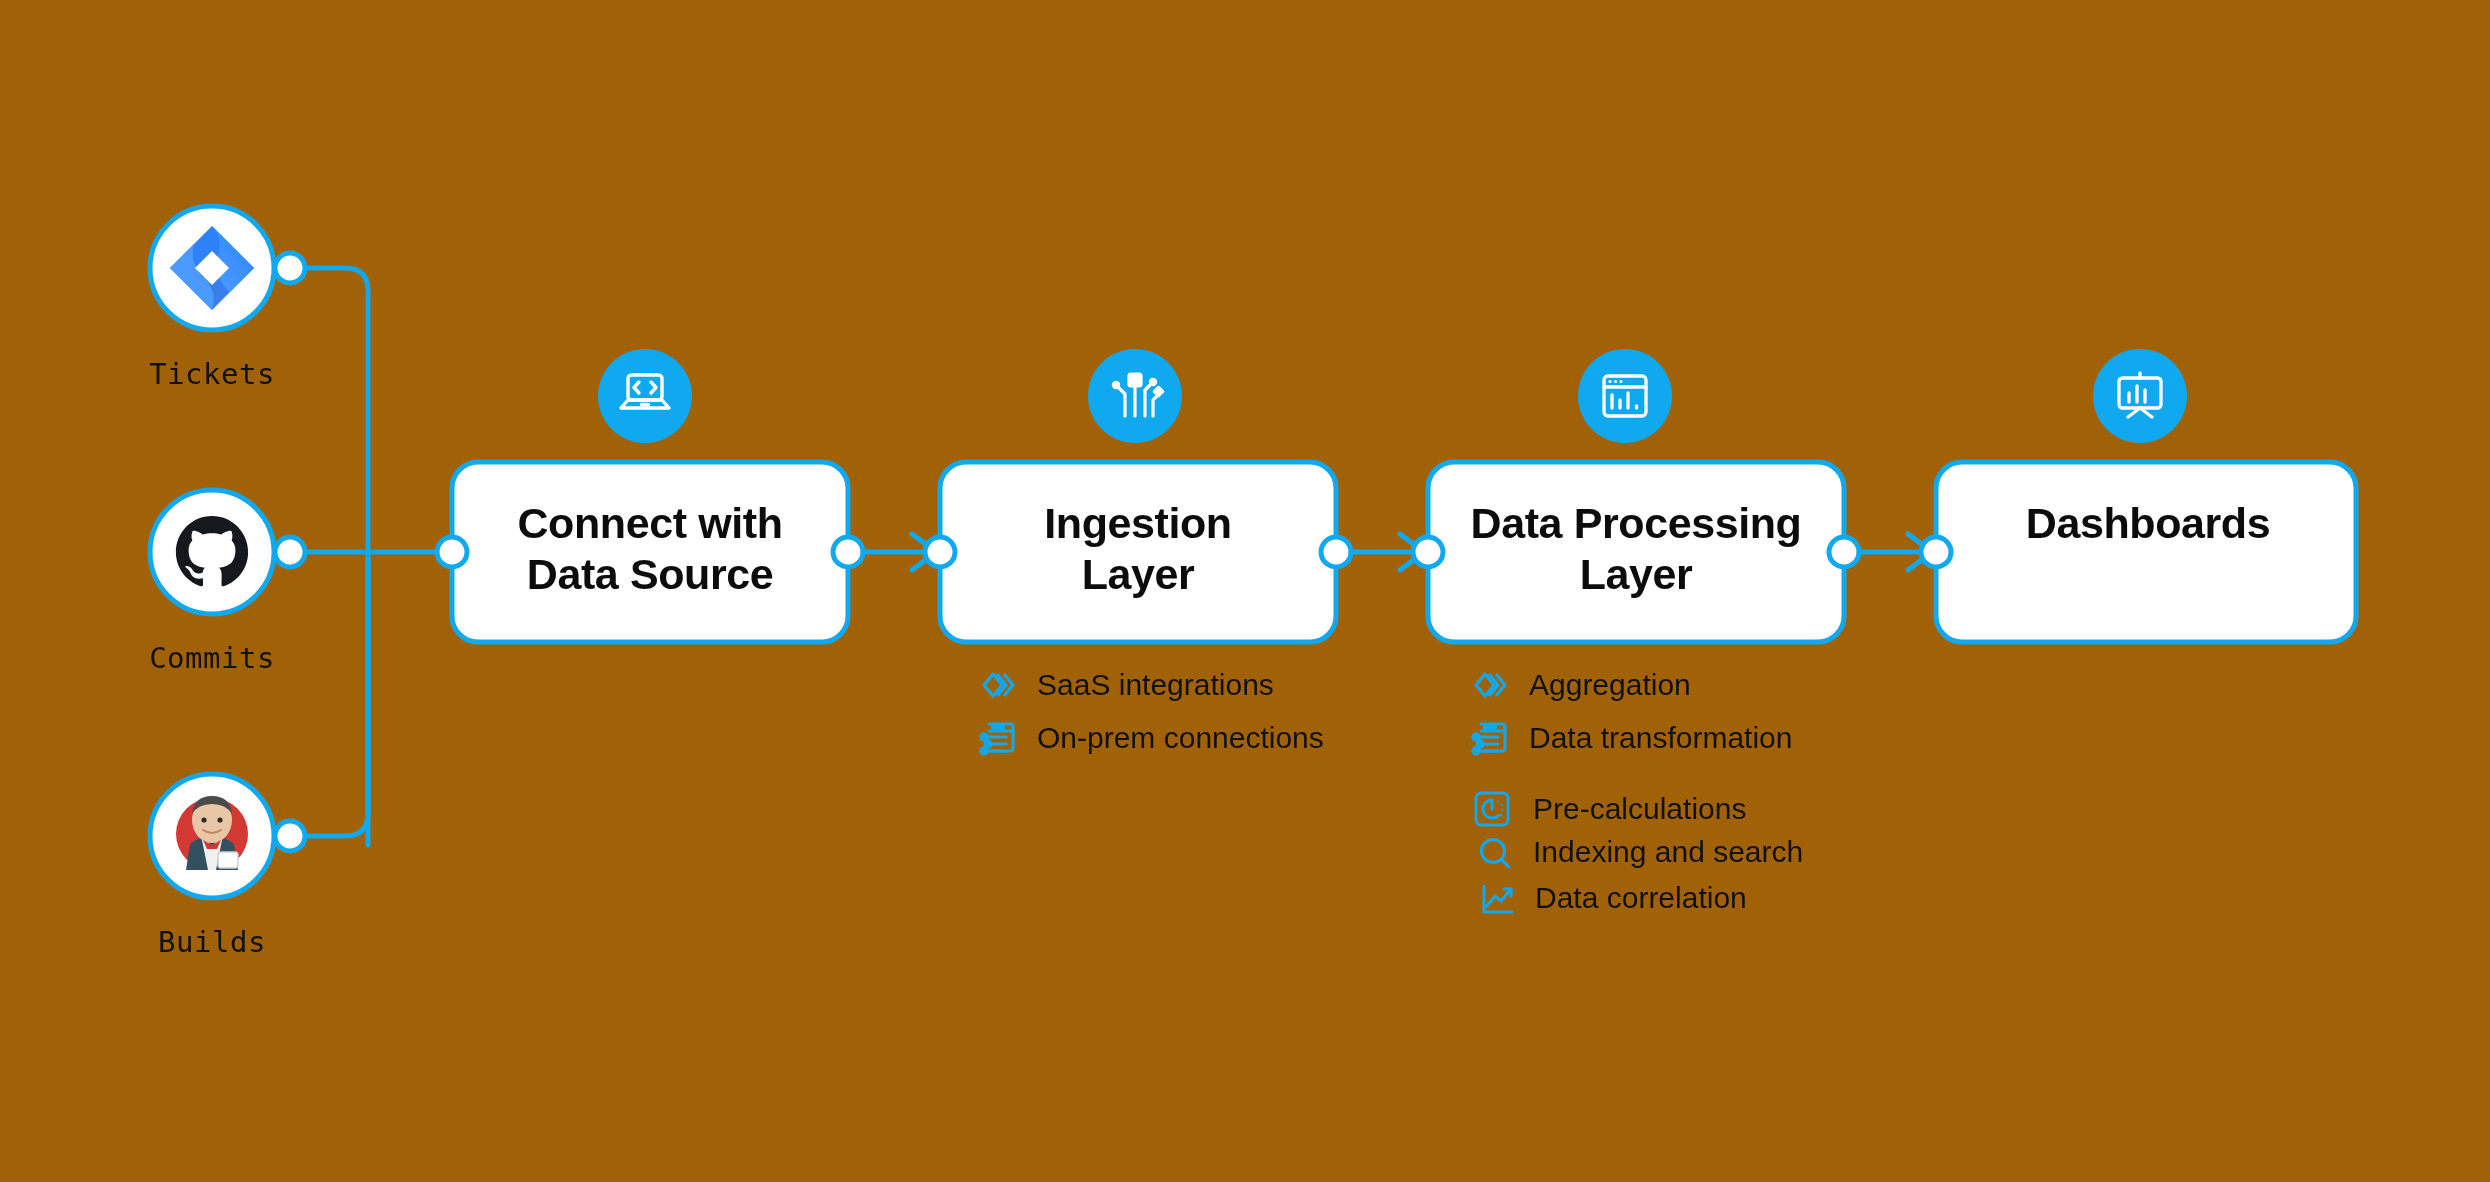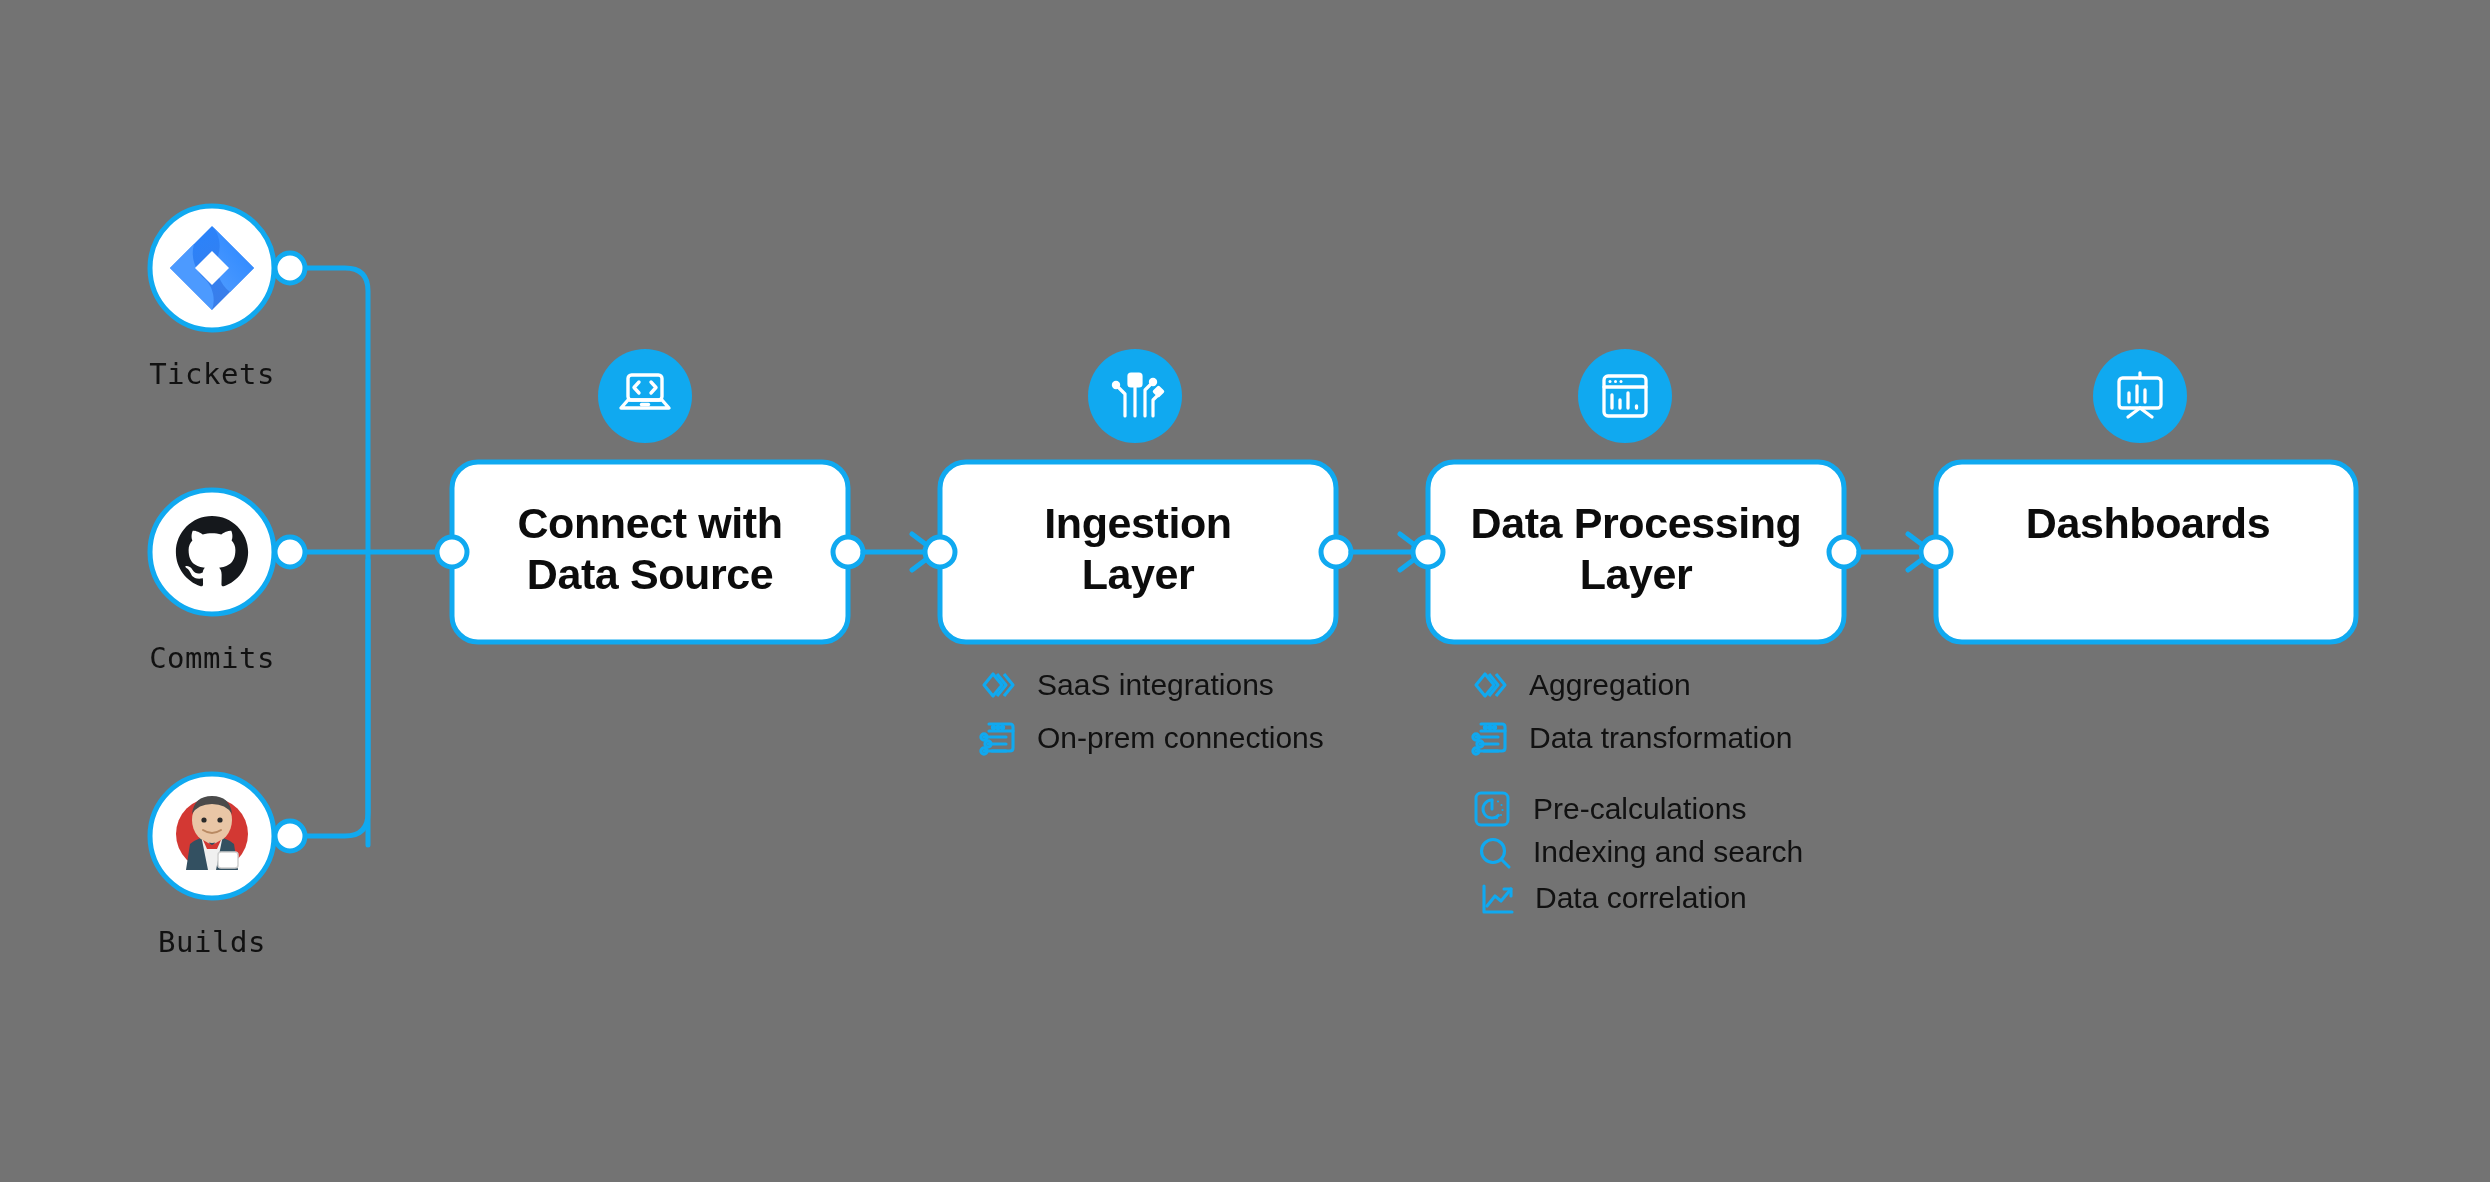--- a/index.html
+++ b/index.html
@@ -1,21 +1,21 @@
 <!DOCTYPE html>
 <html><head>
 <meta charset="utf-8">
 <style>
   html,body{margin:0;padding:0;background:#ffffff;}
   body{
     width:2490px;height:1182px;
     font-family:"Liberation Sans",sans-serif;
     -webkit-font-smoothing:antialiased;
   }
-  #stage{position:relative;width:2490px;height:1182px;overflow:hidden;background:#737373;}
+  #stage{position:relative;width:2490px;height:1182px;overflow:hidden;background:#a16207;}
   svg.diagram{position:absolute;inset:0;width:2490px;height:1182px;display:block;}
 
   .src-label{
     font-family:"DejaVu Sans Mono","Liberation Mono",monospace;
     font-size:29px;fill:#111111;letter-spacing:0.5px;
   }
   .box-title{
     font-family:"Liberation Sans",sans-serif;
     font-weight:bold;font-size:43px;fill:#0c0c0c;letter-spacing:-0.4px;
   }

